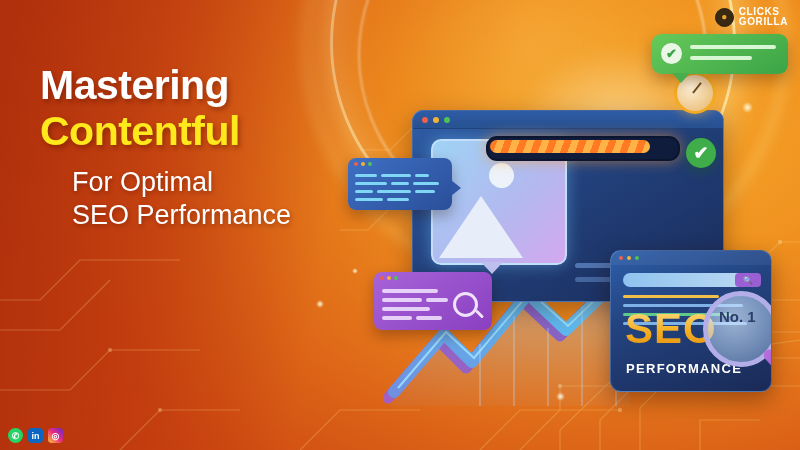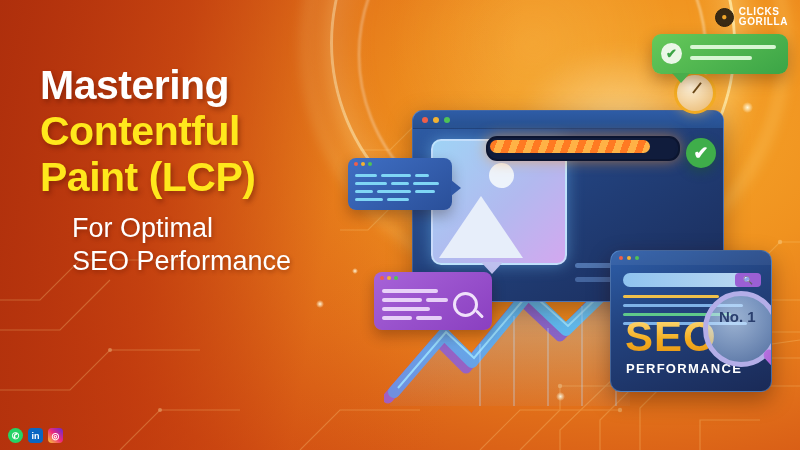--- a/index.html
+++ b/index.html
@@ -149,21 +149,21 @@
     background:linear-gradient(160deg,#2d5ea9 0%,#23437f 40%,#1a2a57 100%);
     border:1px solid rgba(150,200,255,.35);box-shadow:0 8px 22px rgba(40,10,0,.38);overflow:hidden;
   }
   .seo-bar{height:14px;display:flex;gap:4px;align-items:center;padding-left:8px;background:rgba(255,255,255,.06);}
   .seo-search{position:absolute;left:12px;top:22px;width:122px;height:14px;border-radius:8px;
     background:linear-gradient(90deg,#8fc3ef,#b9d7f2);}
   .seo-searchbtn{position:absolute;right:10px;top:22px;width:26px;height:14px;border-radius:4px;background:#9b5fd4;
     display:flex;align-items:center;justify-content:center;color:#fff;font-size:8px;}
   .seo-line{position:absolute;height:3px;border-radius:2px;}
   .seo-title{
-    position:absolute;left:14px;top:62px;font-size:42px;font-weight:bold;letter-spacing:1px;
+    position:absolute;left:14px;top:54px;font-size:42px;font-weight:bold;letter-spacing:1px;
     background:linear-gradient(180deg,#ffe490 0%,#f5ae20 55%,#e08e12 100%);
     -webkit-background-clip:text;background-clip:text;text-decoration:underline;-webkit-text-fill-color:transparent;
   }
   .seo-sub{position:absolute;left:15px;top:110px;font-size:13px;font-weight:bold;letter-spacing:1.3px;color:#ffffff;}
   .mag2{
     position:absolute;left:92px;top:40px;width:66px;height:66px;border-radius:50%;
     border:5px solid #b4aee8;background:radial-gradient(circle at 40% 35%, rgba(215,235,255,.68), rgba(150,190,240,.42));
   }
   .mag2-h{position:absolute;left:149px;top:100px;width:11px;height:38px;border-radius:6px;
     background:linear-gradient(160deg,#b873e0,#8e45c4);transform:rotate(-42deg);transform-origin:top center;}
@@ -216,21 +216,20 @@
   <div class="sparkle" style="left:676px;top:58px;width:9px;height:9px;"></div>
   <div class="sparkle" style="left:742px;top:102px;width:11px;height:11px;"></div>
   <div class="sparkle" style="left:702px;top:128px;width:7px;height:7px;"></div>
   <div class="sparkle" style="left:316px;top:300px;width:8px;height:8px;"></div>
   <div class="sparkle" style="left:352px;top:268px;width:6px;height:6px;"></div>
   <div class="sparkle" style="left:556px;top:392px;width:9px;height:9px;"></div>
 
   <div class="headline">
     <div class="h-line h-white">Mastering</div>
     <div class="h-line h-yellow">Contentful</div>
-    <div class="h-line h-yellow">Paint (LCP)</div>
     <div class="sub">
       <div class="s-line">For Optimal</div>
       <div class="s-line">SEO Performance</div>
     </div>
   </div>
 
   <div class="logo">
     <div class="logo-mark">
         <span>●</span>
       </div>

